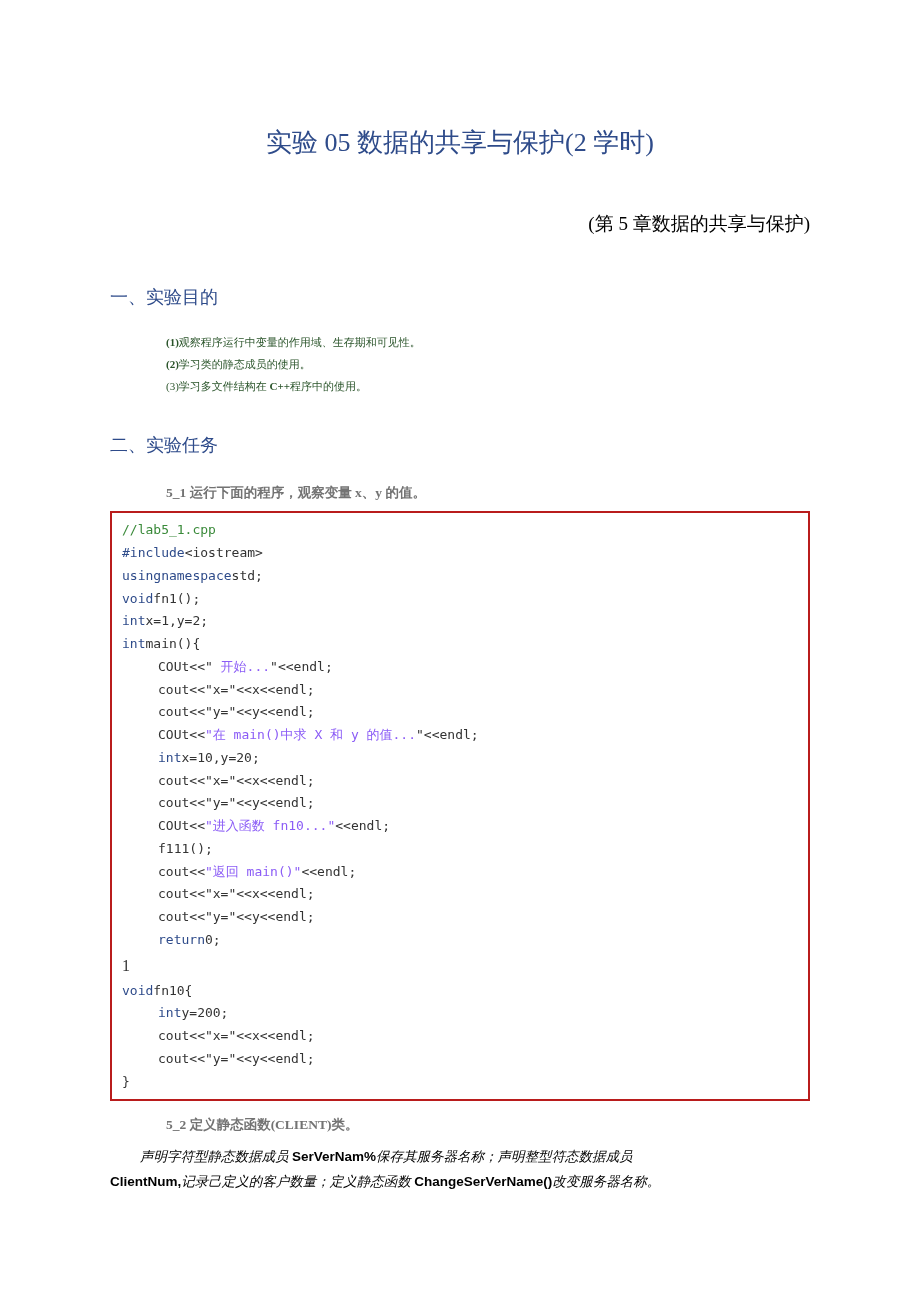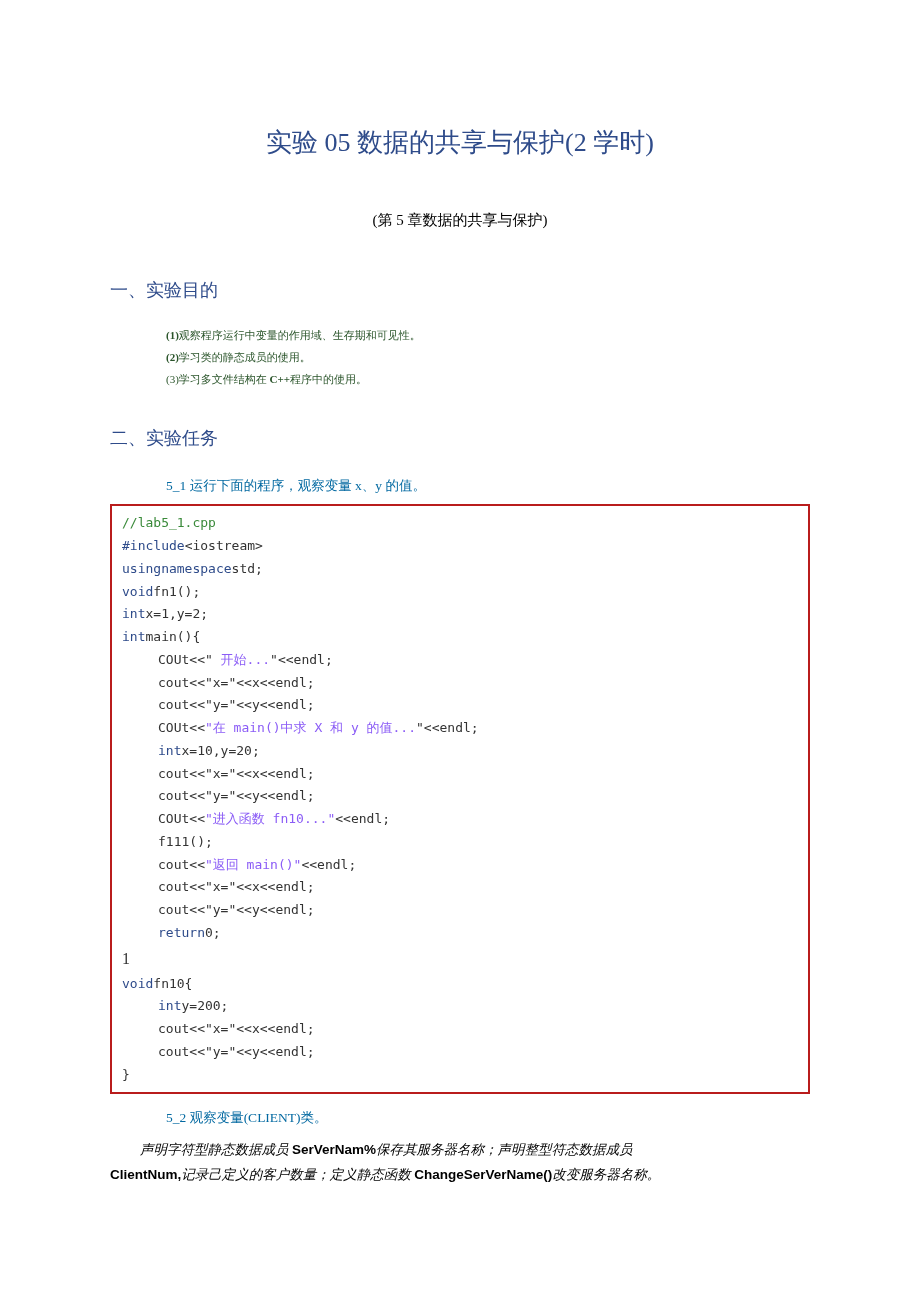--- a/index.html
+++ b/index.html
@@ -14,44 +14,44 @@
     }
     .title {
       text-align: center;
       color: #2e4b8a;
       font-size: 26px;
       font-weight: 500;
       margin-bottom: 40px;
       font-family: "SimSun", serif;
     }
     .subtitle {
-      text-align: center;
-      font-size: 15px;
+      text-align: right;
+      font-size: 19px;
       margin-bottom: 40px;
     }
     .section-heading {
       color: #2e4b8a;
       font-size: 18px;
       font-weight: 500;
       margin-bottom: 20px;
       margin-top: 8px;
     }
     .objectives {
       margin-left: 56px;
       margin-bottom: 32px;
       font-size: 11px;
       color: #2a542a;
     }
     .objectives p { margin-bottom: 2px; }
     .objectives .bold-label { font-weight: bold; }
     .task-title {
       margin-left: 56px;
-      color: #0369a1;
+      color: #737373;
       font-size: 13.5px;
-      font-weight: normal;
+      font-weight: bold;
       margin-bottom: 6px;
       margin-top: 12px;
     }
     .code-box {
       border: 2px solid #b91c1c;
       padding: 6px 10px;
       font-family: "Microsoft YaHei", "SimSun", monospace;
       font-size: 13px;
       line-height: 1.75;
       color: #333;
@@ -115,19 +115,19 @@
   <p><span class="indent"><span class="c-blue">return</span><span class="c-black">0;</span></span></p>
   <p><span class="c-black" style="font-family:serif;font-size:16px">1</span></p>
   <p><span class="c-blue">void</span><span class="c-black">fn10{</span></p>
   <p><span class="indent"><span class="c-blue">int</span><span class="c-black">y=200;</span></span></p>
   <p><span class="indent c-black">cout&lt;&lt;"x="&lt;&lt;x&lt;&lt;endl;</span></p>
   <p><span class="indent c-black">cout&lt;&lt;"y="&lt;&lt;y&lt;&lt;endl;</span></p>
   <p><span class="c-black">}</span></p>
 </div>
 
 <div class="task-title">
-  <span>5_2 </span><span>观察变量</span><span>(CLIENT)</span><span>类。</span>
+  <span>5_2 </span><span>定义静态函数</span><span>(CLIENT)</span><span>类。</span>
 </div>
 
 <div class="task2-desc">
   <span>声明字符型静态数据成员 </span><span class="bold">SerVerNam%</span><span>保存其服务器名称；声明整型符态数据成员</span><br>
   <span style="margin-left:-30px"><span class="bold">ClientNum,</span><span>记录己定义的客户数量；定义静态函数 </span><span class="bold">ChangeSerVerName()</span><span>改变服务器名称。</span></span>
 </div>
 
 </body></html>

